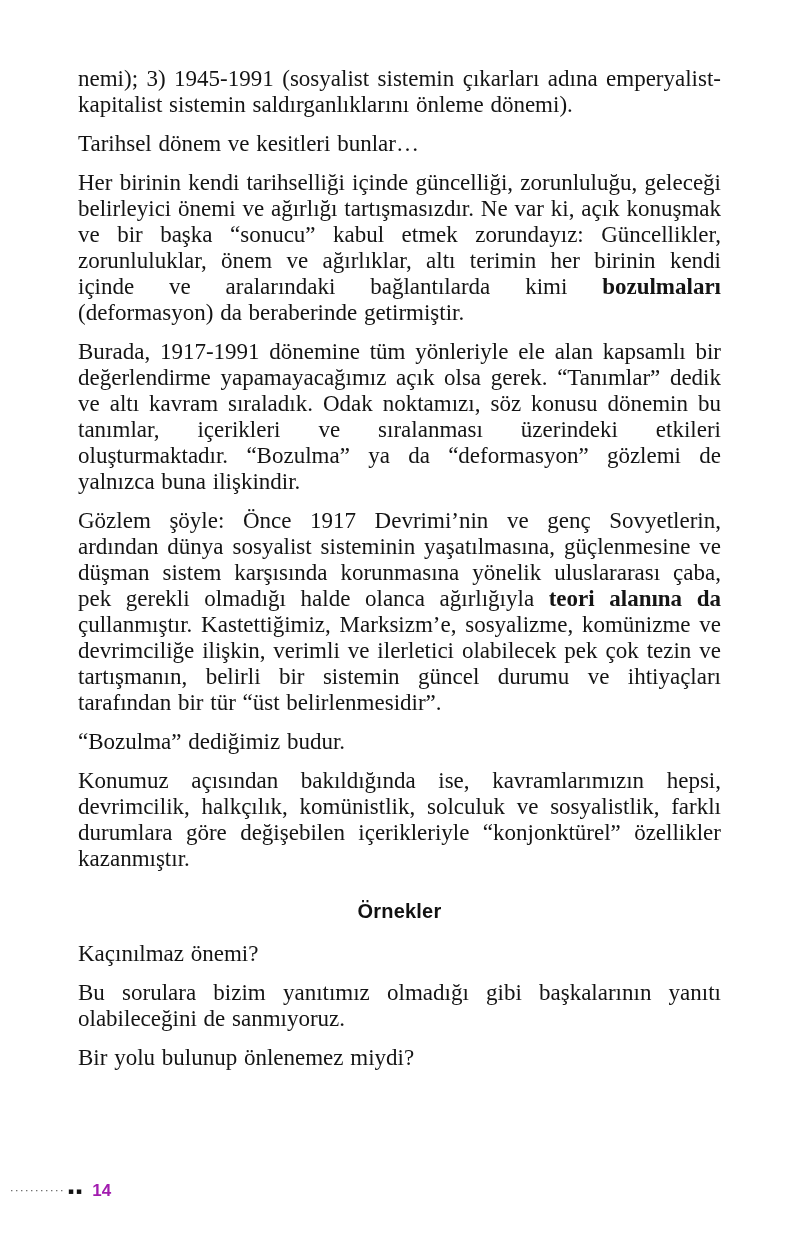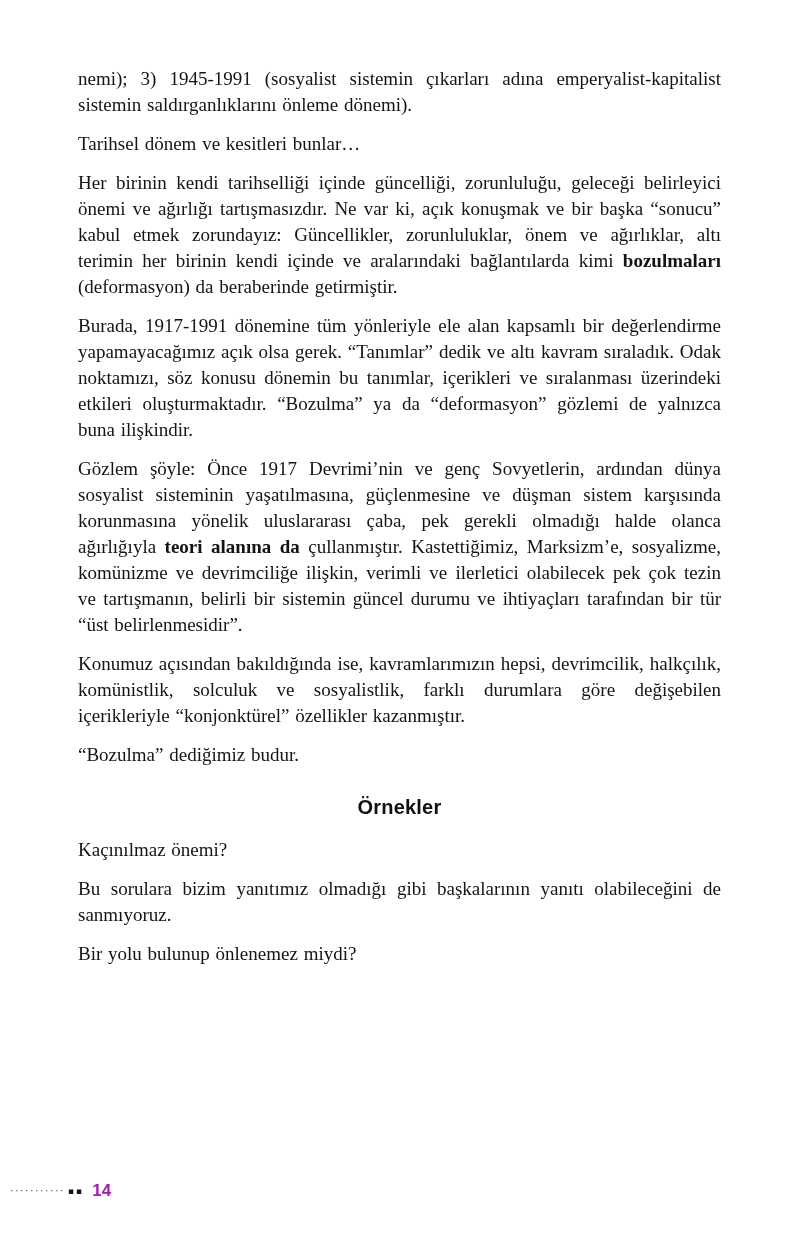--- a/index.html
+++ b/index.html
@@ -19,21 +19,21 @@
     height: 1241px;
     background: #ffffff;
   }
   .content {
     position: absolute;
     top: 66px;
     left: 78px;
     width: 643px;
   }
   .content p {
-    font-size: 19px;
+    font-size: 23px;
     line-height: 26px;
     text-align: justify;
     margin-bottom: 13px;
     color: #141414;
     word-spacing: 1px;
   }
   .bold { font-weight: bold; }
   .section-heading {
     font-family: "Liberation Sans", sans-serif;
     font-size: 20px;
@@ -84,23 +84,23 @@
 
     <p>Tarihsel dönem ve kesitleri bunlar…</p>
 
     <p><span>Her birinin kendi tarihselliği içinde güncelliği, zorunluluğu, geleceği belirleyici önemi ve ağırlığı tartışmasızdır. Ne var ki, açık konuşmak ve bir başka “sonucu” kabul etmek zorundayız: Güncellikler, zorunluluklar, önem ve ağırlıklar, altı terimin her birinin kendi içinde ve aralarındaki bağlantılarda kimi </span><span class="bold">bozulmaları</span><span> (deformasyon) da beraberinde getirmiştir.</span></p>
 
     <p>Burada, 1917-1991 dönemine tüm yönleriyle ele alan kapsamlı bir değerlendirme yapamayacağımız açık olsa gerek. “Tanımlar” dedik ve altı kavram sıraladık. Odak noktamızı, söz konusu dönemin bu tanımlar, içerikleri ve sıralanması üzerindeki etkileri oluşturmaktadır. “Bozulma” ya da “deformasyon” gözlemi de yalnızca buna ilişkindir.</p>
 
     <p><span>Gözlem şöyle: Önce 1917 Devrimi’nin ve genç Sovyetlerin, ardından dünya sosyalist sisteminin yaşatılmasına, güçlenmesine ve düşman sistem karşısında korunmasına yönelik uluslararası çaba, pek gerekli olmadığı halde olanca ağırlığıyla </span><span class="bold">teori alanına da</span><span> çullanmıştır. Kastettiğimiz, Marksizm’e, sosyalizme, komünizme ve devrimciliğe ilişkin, verimli ve ilerletici olabilecek pek çok tezin ve tartışmanın, belirli bir sistemin güncel durumu ve ihtiyaçları tarafından bir tür “üst belirlenmesidir”.</span></p>
 
 
+    <p>“Bozulma” dediğimiz budur.</p>
+
     <p>Konumuz açısından bakıldığında ise, kavramlarımızın hepsi, devrimcilik, halkçılık, komünistlik, solculuk ve sosyalistlik, farklı durumlara göre değişebilen içerikleriyle “konjonktürel” özellikler kazanmıştır.</p>
-
-    <p>“Bozulma” dediğimiz budur.</p>
 
     <h2 class="section-heading">Örnekler</h2>
 
     <p>Kaçınılmaz önemi?</p>
 
     <p>Bu sorulara bizim yanıtımız olmadığı gibi başkalarının yanıtı olabileceğini de sanmıyoruz.</p>
 
     <p>Bir yolu bulunup önlenemez miydi?</p>
 
   </div>

